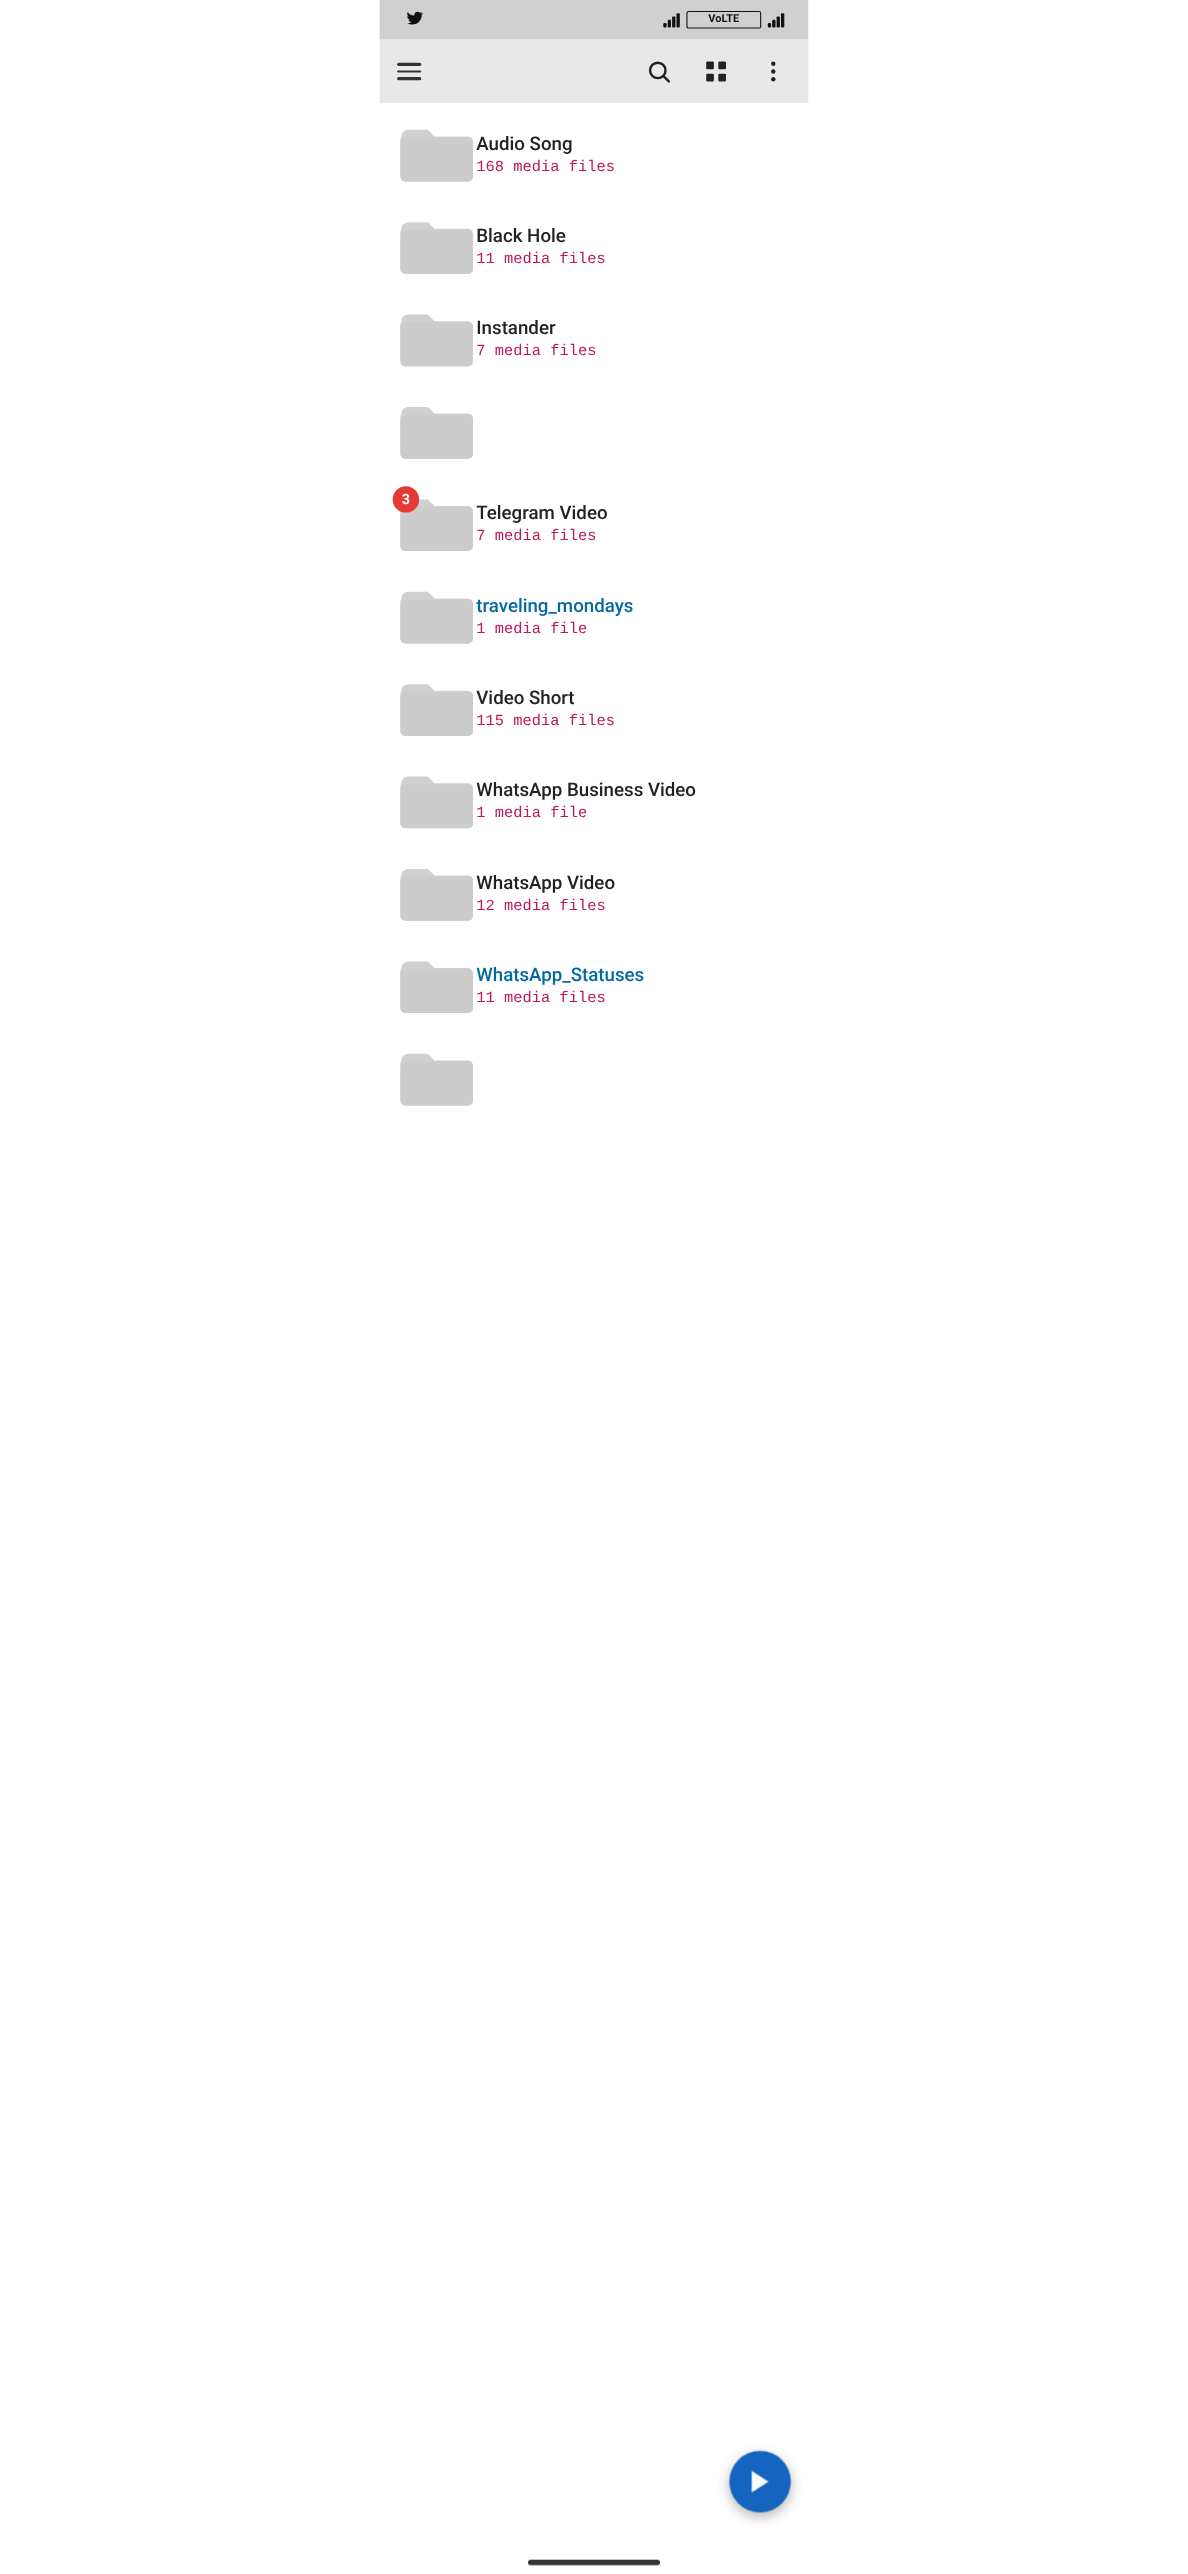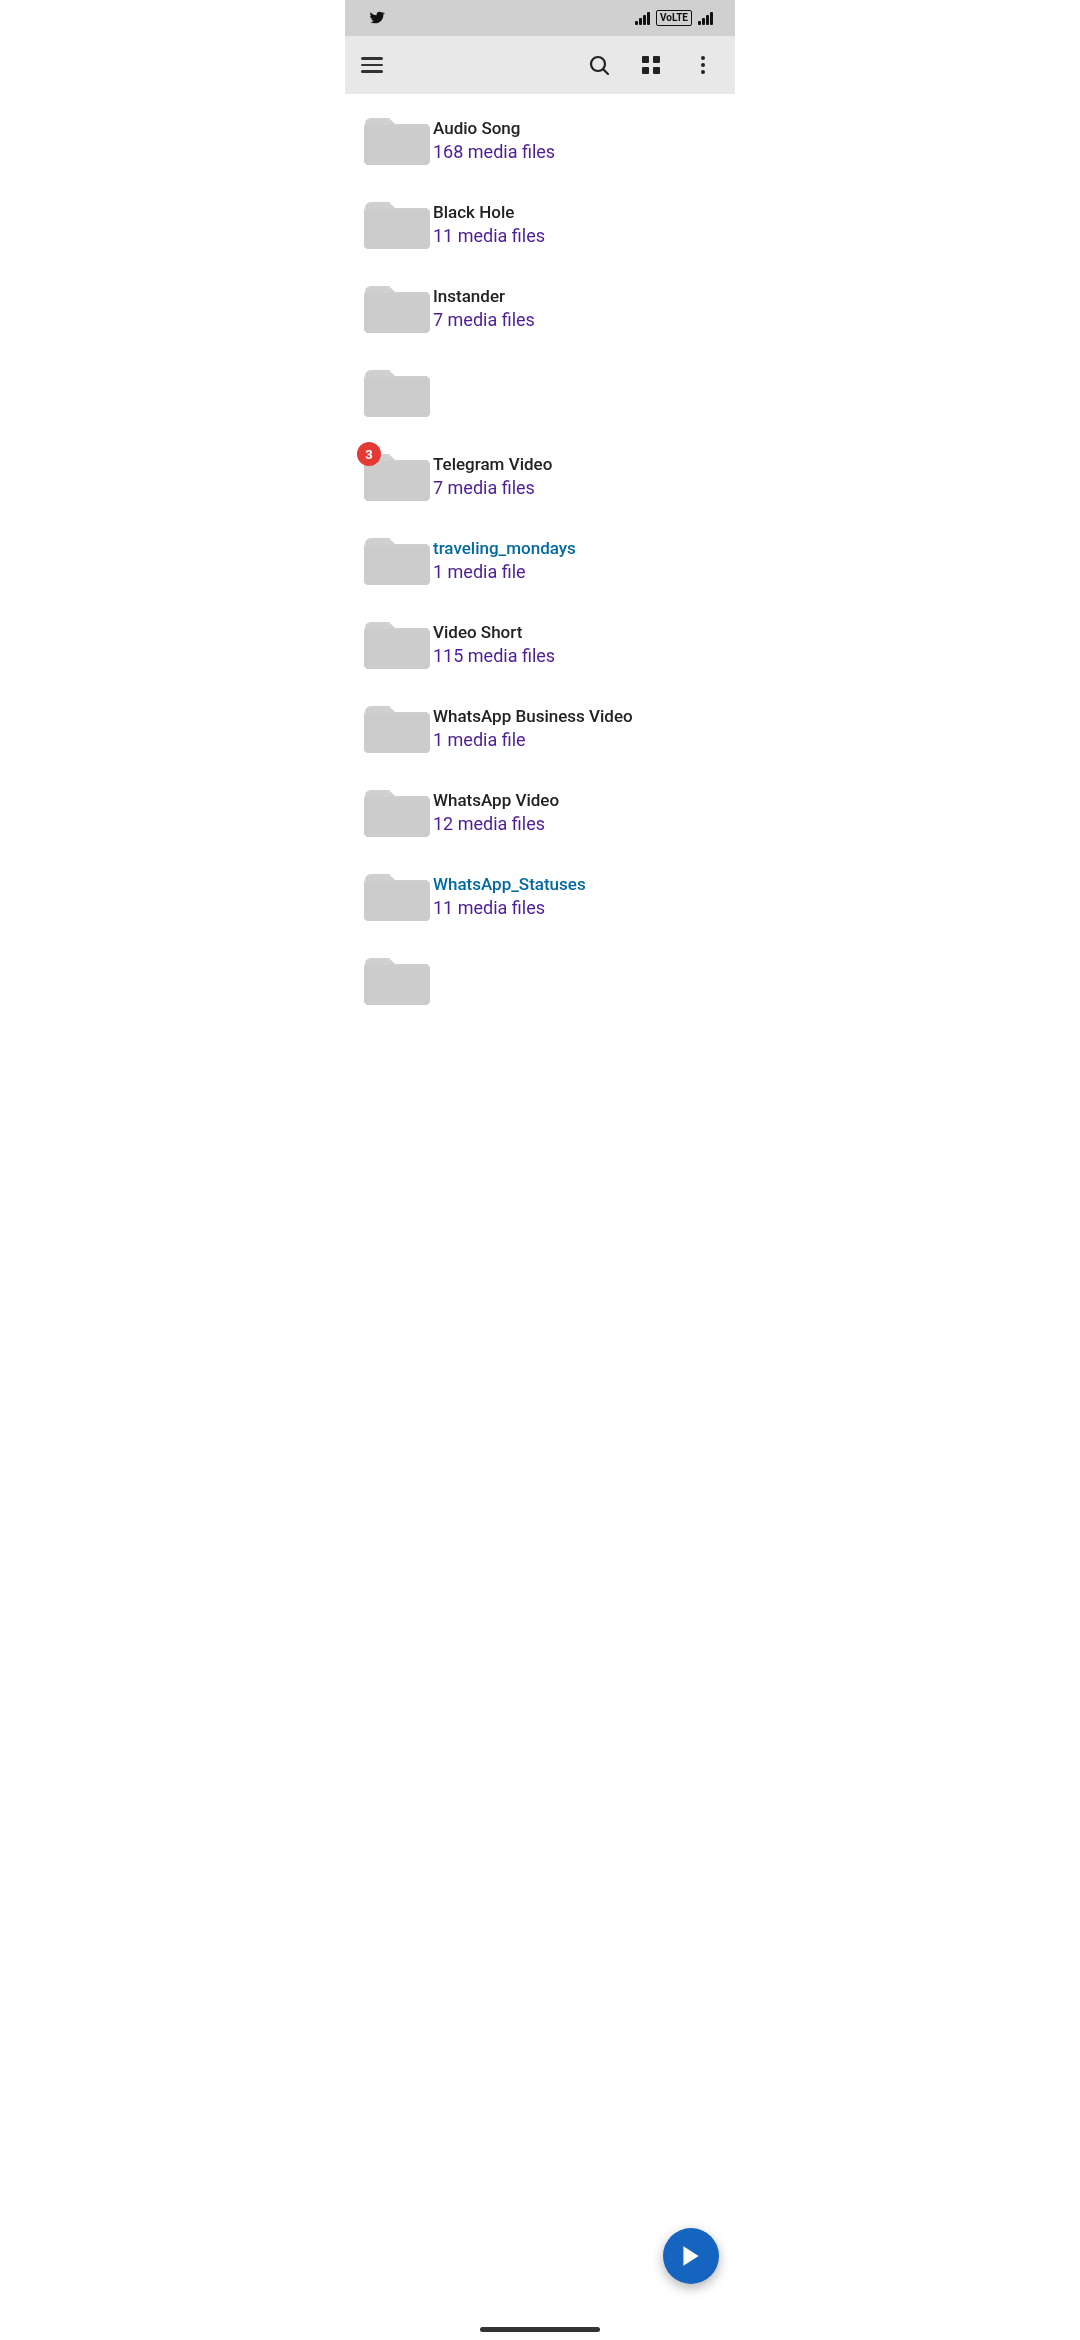--- a/index.html
+++ b/index.html
@@ -133,22 +133,23 @@
       font-weight: 500;
       color: #222;
     }
     .folder-name.blue {
       color: #1a73e8;
     }
     .folder-name.gray {
       color: #0369a1;
     }
     .folder-count {
-      font-size: 18px;
-      color: #4c1d95;
+      font-size: 14px;
+      color: #be185d;
+      font-family: Liberation Mono, monospace;
     }
 
     
     .fab {
       position: fixed;
       bottom: 56px;
       right: calc(50% - 195px + 16px);
       width: 56px;
       height: 56px;
       background: #1565c0;
@@ -204,21 +205,21 @@
   <div class="status-right">
     <span></span>
 
     <div class="signal-icon">
       <span style="height:4px"></span>
       <span style="height:7px"></span>
       <span style="height:10px"></span>
       <span style="height:13px"></span>
     </div>
 
-    <span style="font-size:10px;font-weight:700;border:1.5px solid #111;padding:1px 3px;border-radius:2px;line-height:1.2;">VoLTE</span>
+    <span style="font-size:10px;font-weight:700;border:1.5px solid #111;padding:1px 19px;border-radius:2px;line-height:1.2;">VoLTE</span>
     <div class="signal-icon">
       <span style="height:4px"></span>
       <span style="height:7px"></span>
       <span style="height:10px"></span>
       <span style="height:13px"></span>
     </div>
     <span></span>
   </div>
 </div>
 

